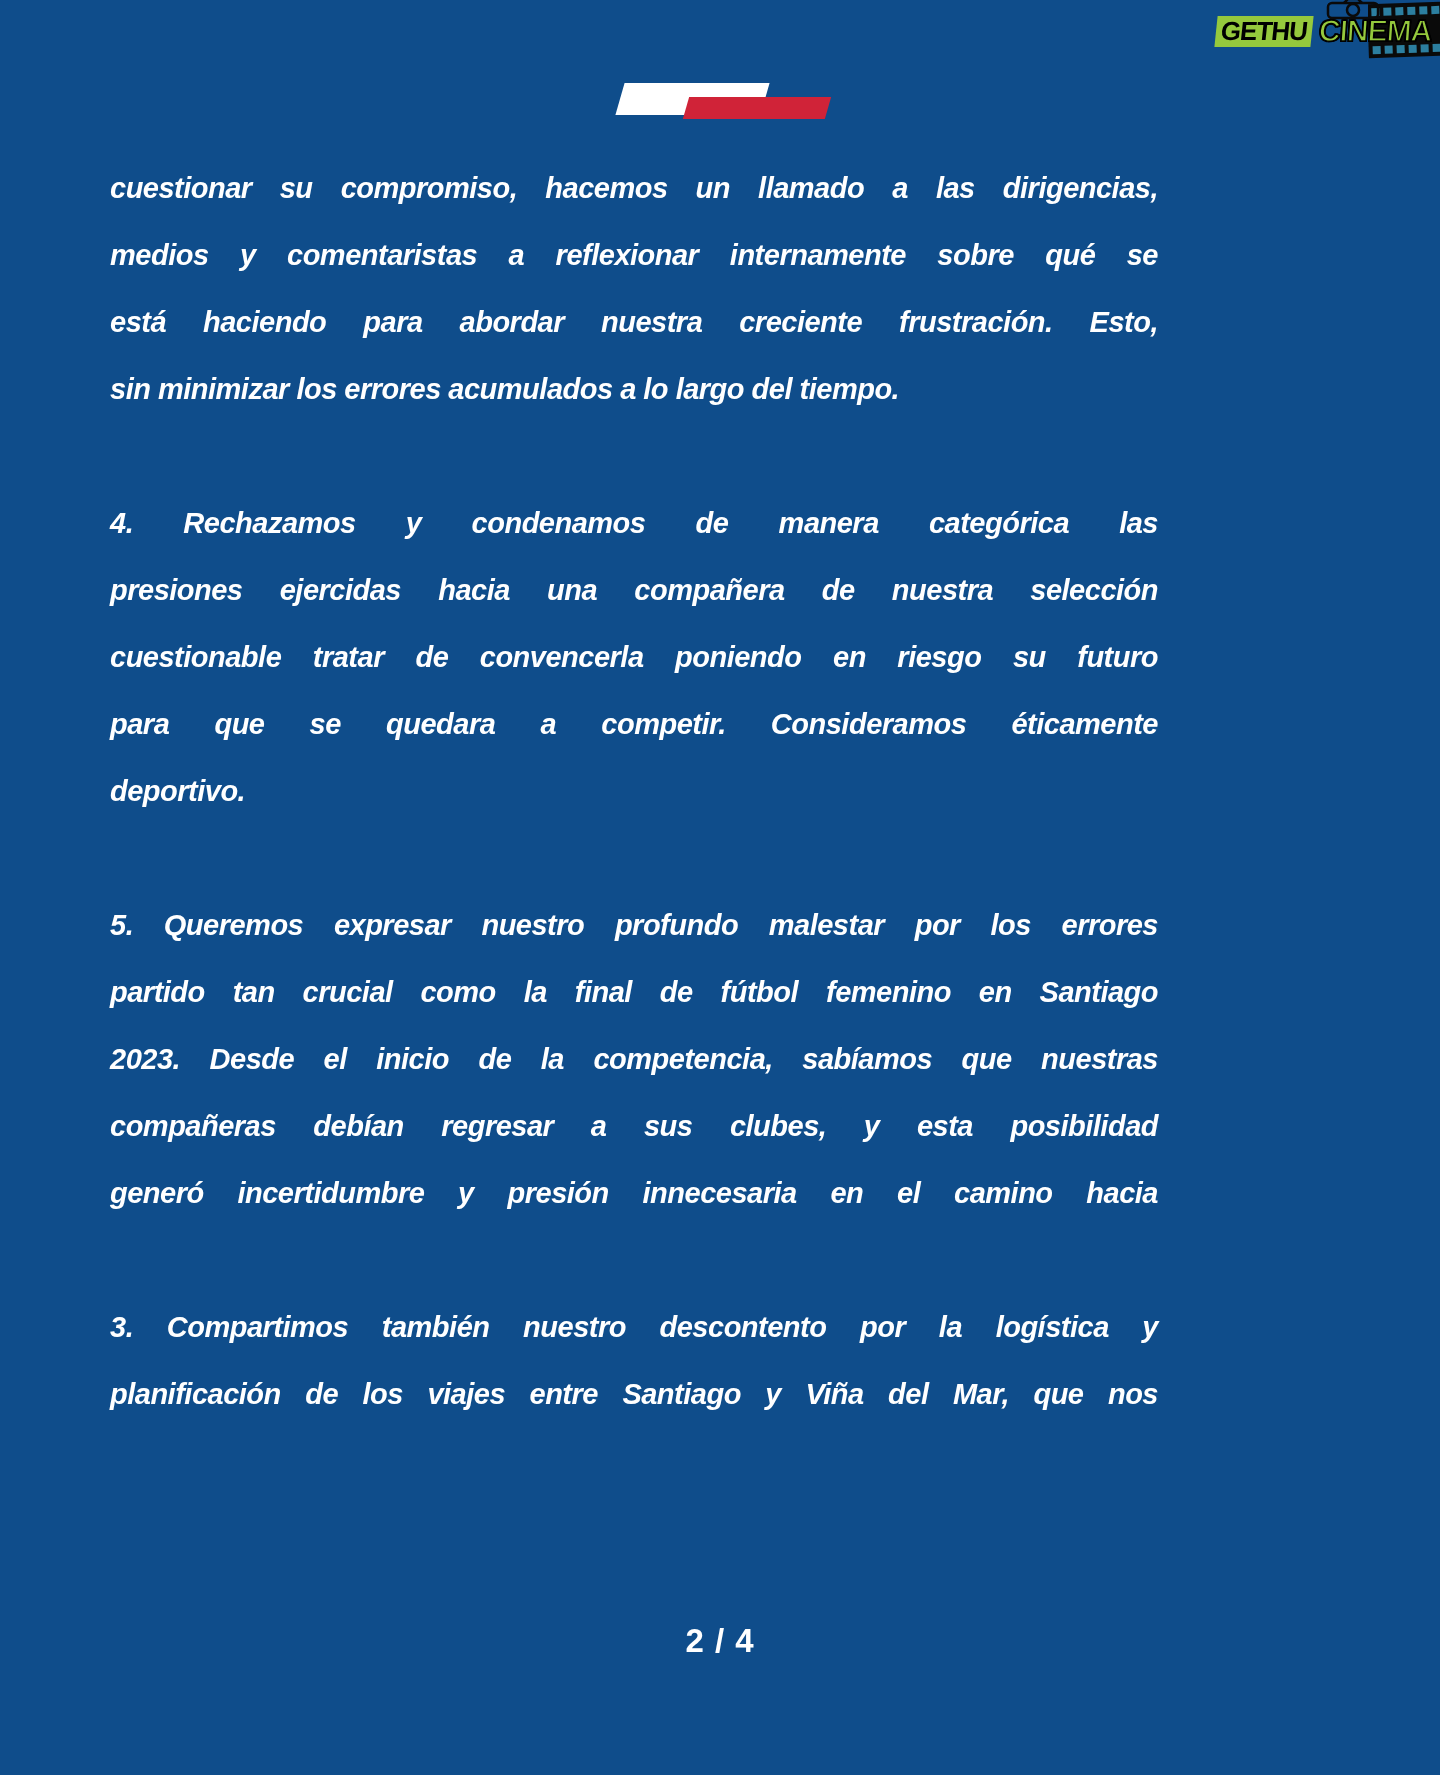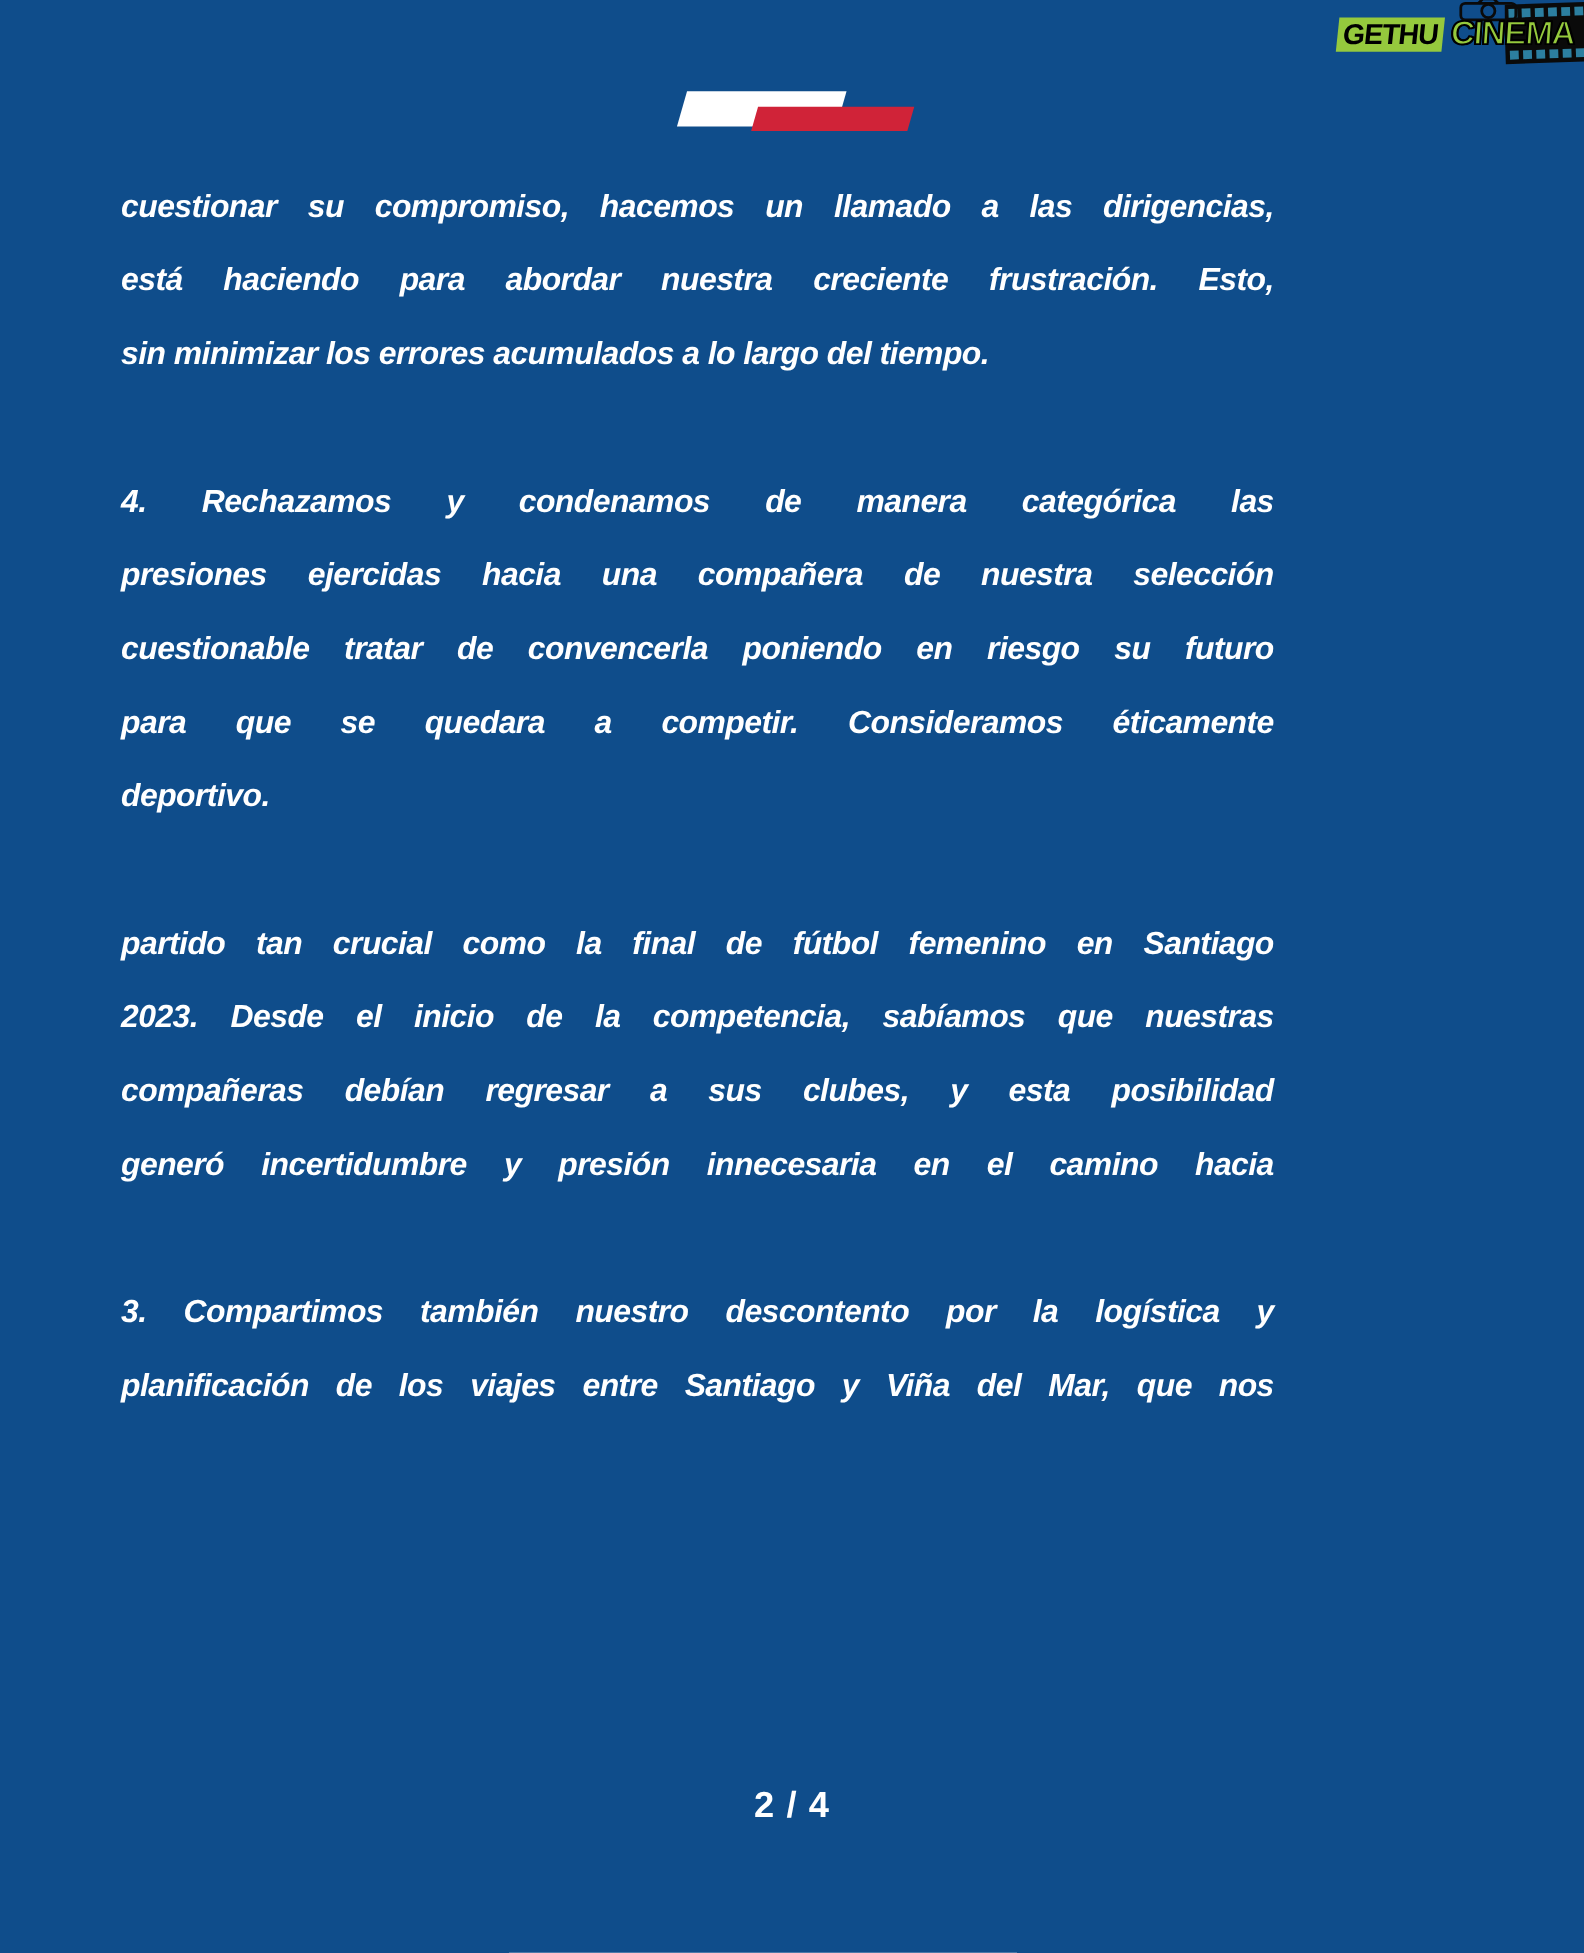--- a/index.html
+++ b/index.html
@@ -101,33 +101,35 @@
 
   <div class="flag">
     <div class="flag-white"></div>
     <div class="flag-red"></div>
   </div>
 
   <main class="content">
 
     <p>
       <span class="ln j">cuestionar su compromiso, hacemos un llamado a las dirigencias,</span>
+      <span class="ln j">medios y comentaristas a reflexionar internamente sobre qué se</span>
       <span class="ln j">está haciendo para abordar nuestra creciente frustración. Esto,</span>
       <span class="ln last">sin minimizar los errores acumulados a lo largo del tiempo.</span>
     </p>
 
     <p>
       <span class="ln j">4. Rechazamos y condenamos de manera categórica las</span>
       <span class="ln j">presiones ejercidas hacia una compañera de nuestra selección</span>
       <span class="ln j">cuestionable tratar de convencerla poniendo en riesgo su futuro</span>
       <span class="ln j">para que se quedara a competir. Consideramos éticamente</span>
       <span class="ln last">deportivo.</span>
     </p>
 
     <p>
+      <span class="ln j">5. Queremos expresar nuestro profundo malestar por los errores</span>
       <span class="ln j">partido tan crucial como la final de fútbol femenino en Santiago</span>
       <span class="ln j">2023. Desde el inicio de la competencia, sabíamos que nuestras</span>
       <span class="ln j">compañeras debían regresar a sus clubes, y esta posibilidad</span>
       <span class="ln j">generó incertidumbre y presión innecesaria en el camino hacia</span>
     </p>
 
     <p>
       <span class="ln j">3. Compartimos también nuestro descontento por la logística y</span>
       <span class="ln j">planificación de los viajes entre Santiago y Viña del Mar, que nos</span>
     </p>

